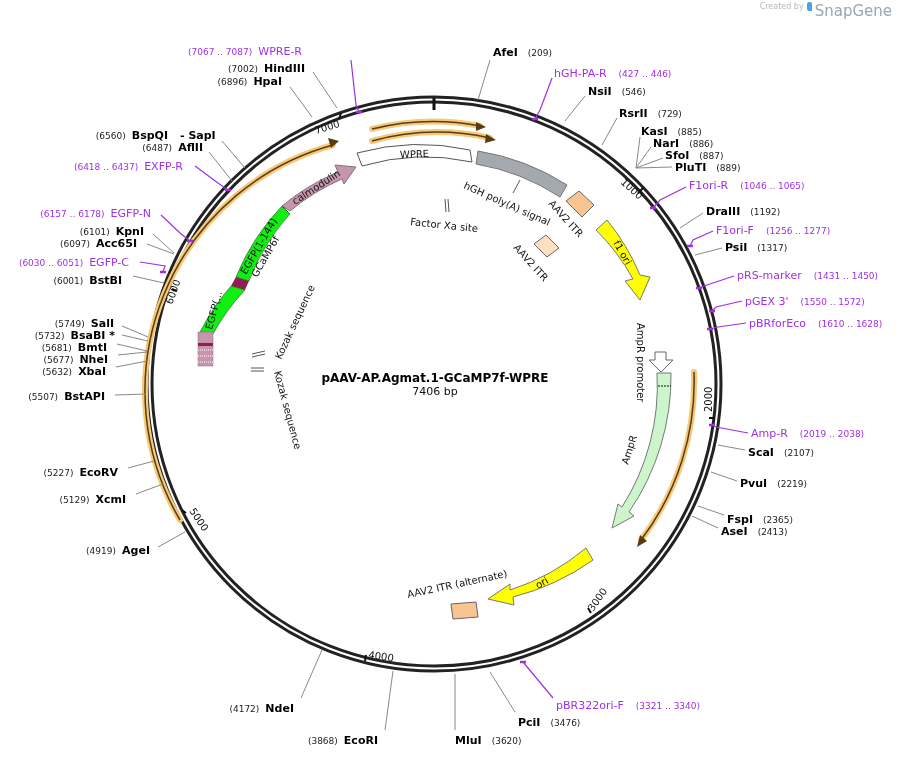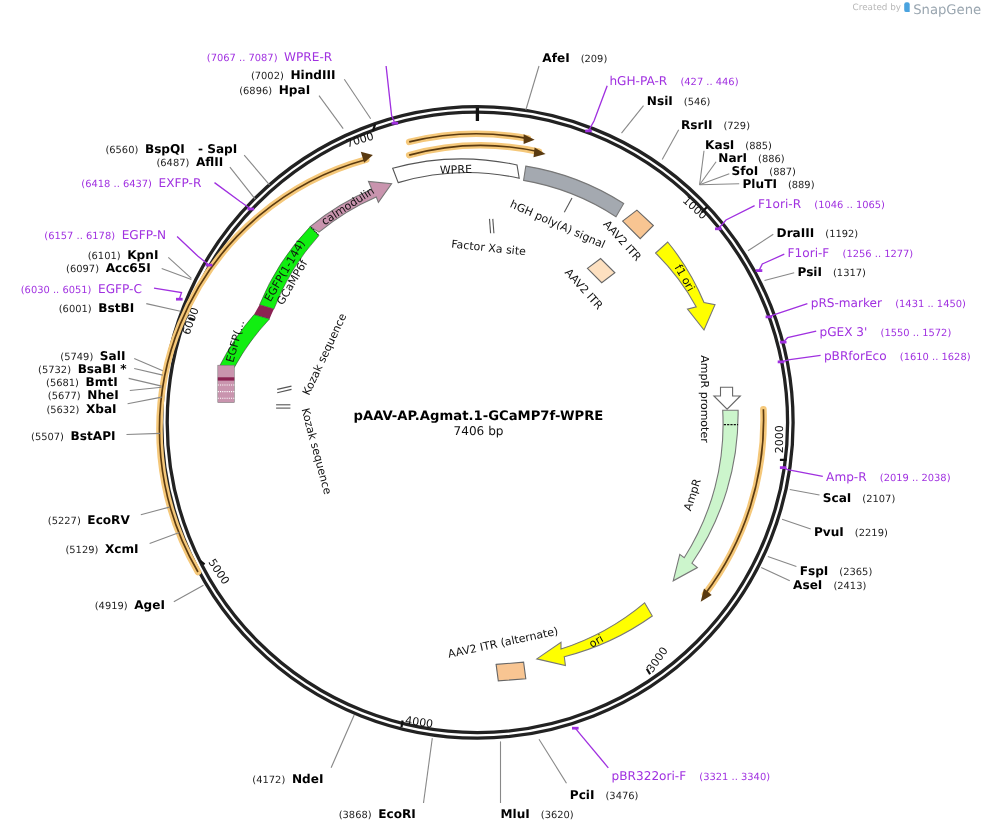--- a/index.html
+++ b/index.html
@@ -1,21 +1,21 @@
 <!DOCTYPE html>
 <html><head>
 <meta charset="utf-8">
 <style>
   html, body { margin:0; padding:0; background:#ffffff; }
   body { width:898px; height:757px; position:relative; overflow:hidden;
          font-family: "DejaVu Sans", sans-serif; }
   #map { position:absolute; left:0; top:0; }
   .credit { position:absolute; right:6px; top:2px; font-size:8px; color:#b8b8b8;
             font-family:"DejaVu Sans", sans-serif; display:flex; gap:3px; }
-  .credit .brand { color:#9aa6b0; font-size:12px; }
+  .credit .brand { color:#9aa6b0; font-size:15px; }
   .credit .logo { display:inline-block; width:5px; height:9px; background:#4aa3df; border-radius:2px 2px 0 2px; }
   .site-name { font-weight:bold; font-size:11px; fill:#000; }
   .site-pos { font-size:9px; fill:#222; }
   .primer-name { font-size:11px; fill:#a030e0; }
   .primer-pos { font-size:9px; fill:#a030e0; }
   .feat-lbl { font-size:10px; fill:#111; }
   .tick-lbl { font-size:10px; fill:#111; }
   .title { font-weight:bold; font-size:12px; fill:#000; }
   .sub { font-size:11px; fill:#111; }
 </style>

